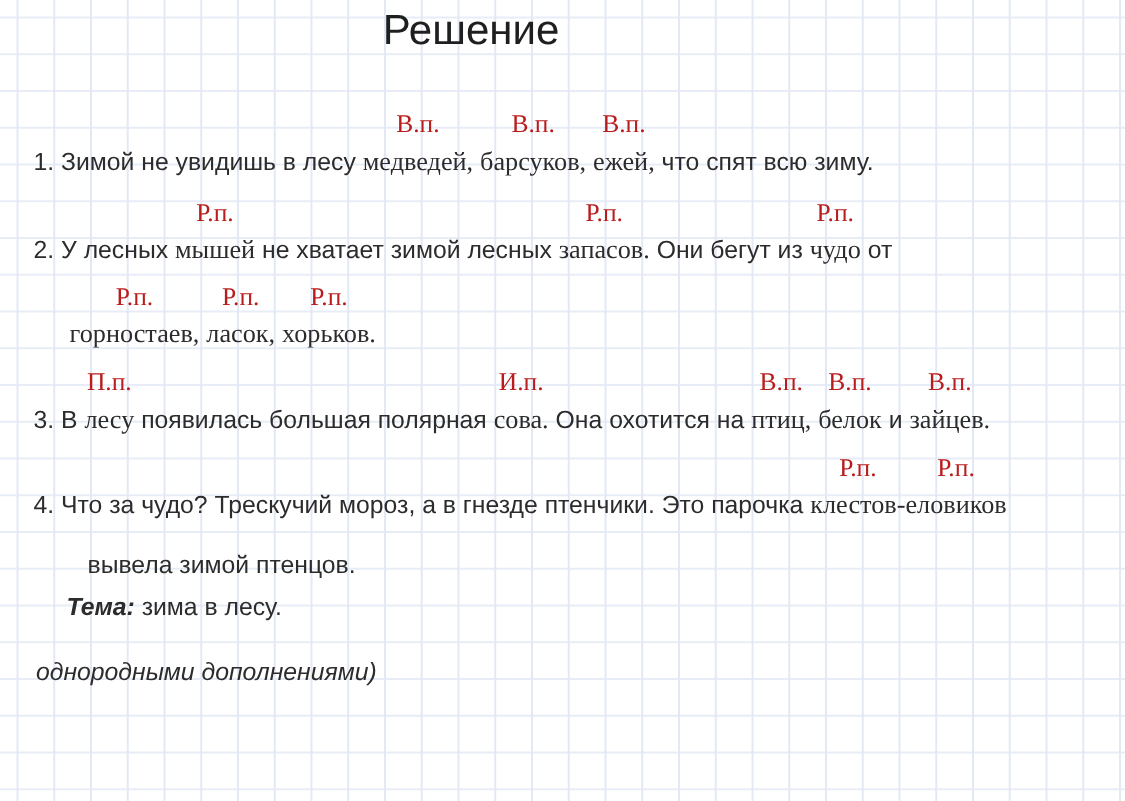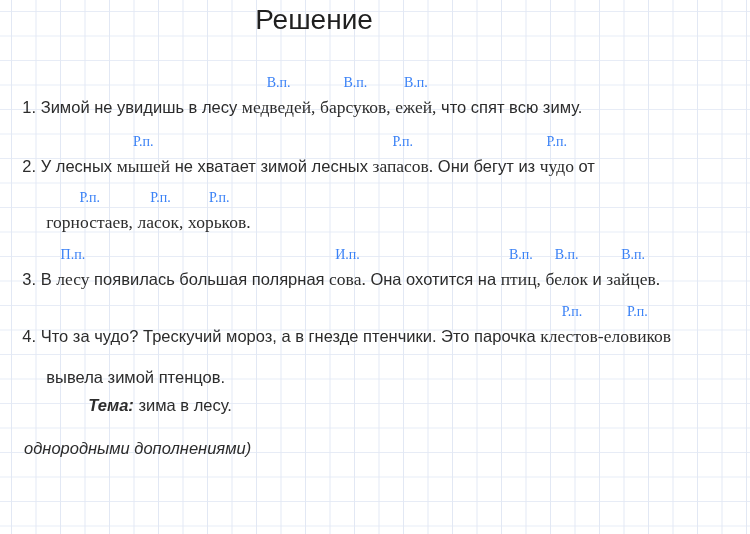--- a/index.html
+++ b/index.html
@@ -24,23 +24,23 @@
   }
   
   .w{
     display:inline-block;position:relative;
     font-family:"Liberation Serif","DejaVu Serif",serif;
     font-size:17.5px;
   }
   .case{
     position:absolute;top:-20px;left:50%;transform:translateX(-50%);
     font-family:"Liberation Serif","DejaVu Serif",serif;
-    font-size:14px;line-height:14px;color:#3b82f6;white-space:nowrap;
+    font-size:17px;line-height:14px;color:#b91c1c;white-space:nowrap;
   }
-  .bi{font-weight:bold;font-style:italic;margin-left:44px;}
+  .bi{font-weight:bold;font-style:italic;}
   .it{font-style:italic;}
   
   .u{display:inline-block;position:relative;}
   .u-solid::after{content:"";position:absolute;left:0;right:0;bottom:-2px;height:2px;background:#2a2a2a;}
   .u-double::after{content:"";position:absolute;left:0;right:0;bottom:-8px;height:6px;
     border-top:2px solid #2a2a2a;border-bottom:2px solid #2a2a2a;}
   .u-dashed::after{content:"";position:absolute;left:0;right:0;bottom:-3px;height:0;
     border-bottom:2px dashed #2a2a2a;}
   
   .morph{position:absolute;top:483px;left:20px;font-size:18px;line-height:24px;}
@@ -84,21 +84,21 @@
   </div>
 
   <div class="line" style="top:246px;left:4px;">
     <span>3. В </span><span class="w"><span class="case">П.п.</span><span>лесу</span></span><span> появилась большая полярная </span><span class="w"><span class="case">И.п.</span><span>сова.</span></span><span> Она охотится на </span><span class="w"><span class="case">В.п.</span><span>птиц,</span></span><span> </span><span class="w"><span class="case">В.п.</span><span>белок</span></span><span> и </span><span class="w"><span class="case">В.п.</span><span>зайцев.</span></span>
   </div>
 
   <div class="line" style="top:303px;left:4px;">
     <span>4. Что за чудо? Трескучий мороз, а в гнезде птенчики. Это парочка </span><span class="w"><span class="case">Р.п.</span><span>клестов-</span></span><span class="w"><span class="case">Р.п.</span><span>еловиков</span></span>
   </div>
 
-  <div class="line" style="top:344px;left:28px;text-align:center;">
+  <div class="line" style="top:344px;left:40px;text-align:center;">
     <span>вывела зимой птенцов.</span>
   </div>
 
   <div class="line" style="top:372px;left:26px;">
     <span class="bi">Тема:</span><span> зима в лесу.</span>
   </div>
 
   <div class="line it" style="top:437px;left:24px;">однородными дополнениями)</div>
 
 

